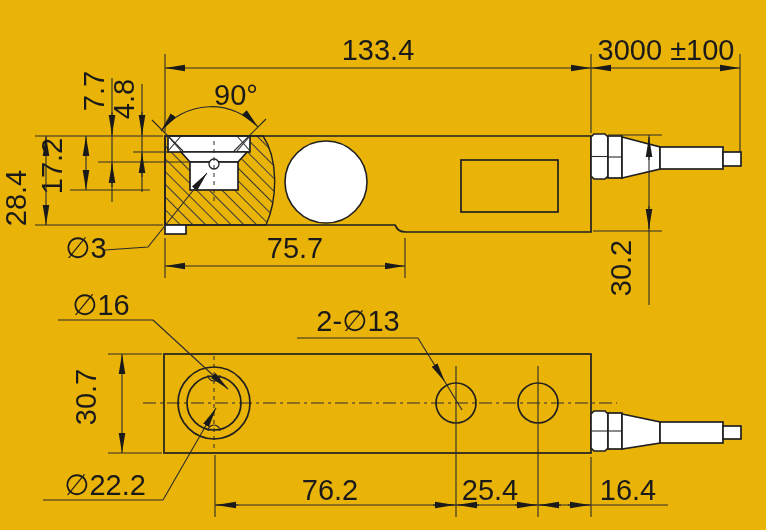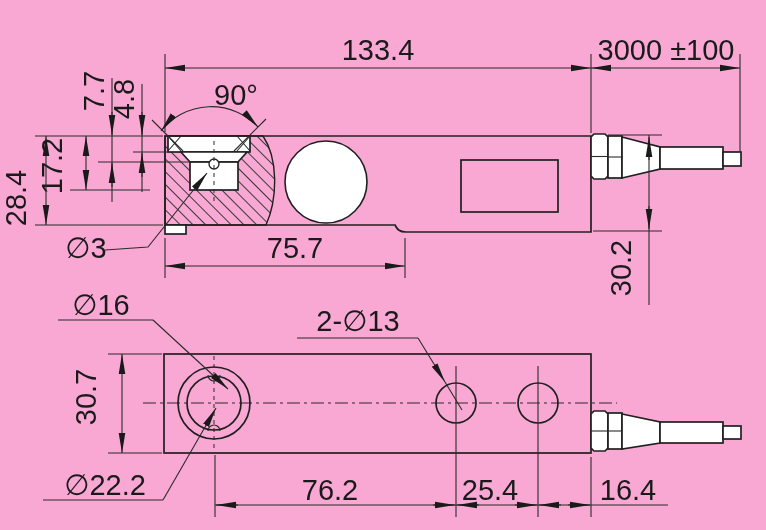--- a/index.html
+++ b/index.html
@@ -1,16 +1,16 @@
 <!DOCTYPE html>
 <html><head>
 <meta charset="utf-8">
 <style>
   html,body{margin:0;padding:0;background:#ffffff;}
-  .sheet{width:766px;height:530px;background:#f9a8d4;position:relative;overflow:hidden;}
+  .sheet{width:766px;height:530px;background:#eab308;position:relative;overflow:hidden;}
   svg{display:block;}
   text{font-family:"Liberation Sans","DejaVu Sans",sans-serif;fill:#1a1a1a;}
   .dimtext{font-size:29px;}
   .obj{stroke:#202020;stroke-width:1.7;fill:none;}
   .objw{stroke:#202020;stroke-width:1.7;fill:#ffffff;}
   .thin{stroke:#2b2b2b;stroke-width:1.1;fill:none;}
   .cl{stroke:#2b2b2b;stroke-width:1;fill:none;stroke-dasharray:13 4 3 4;}
   .hcl{stroke:#2b2b2b;stroke-width:1;fill:none;stroke-dasharray:4 4;}
 </style>
 </head>

